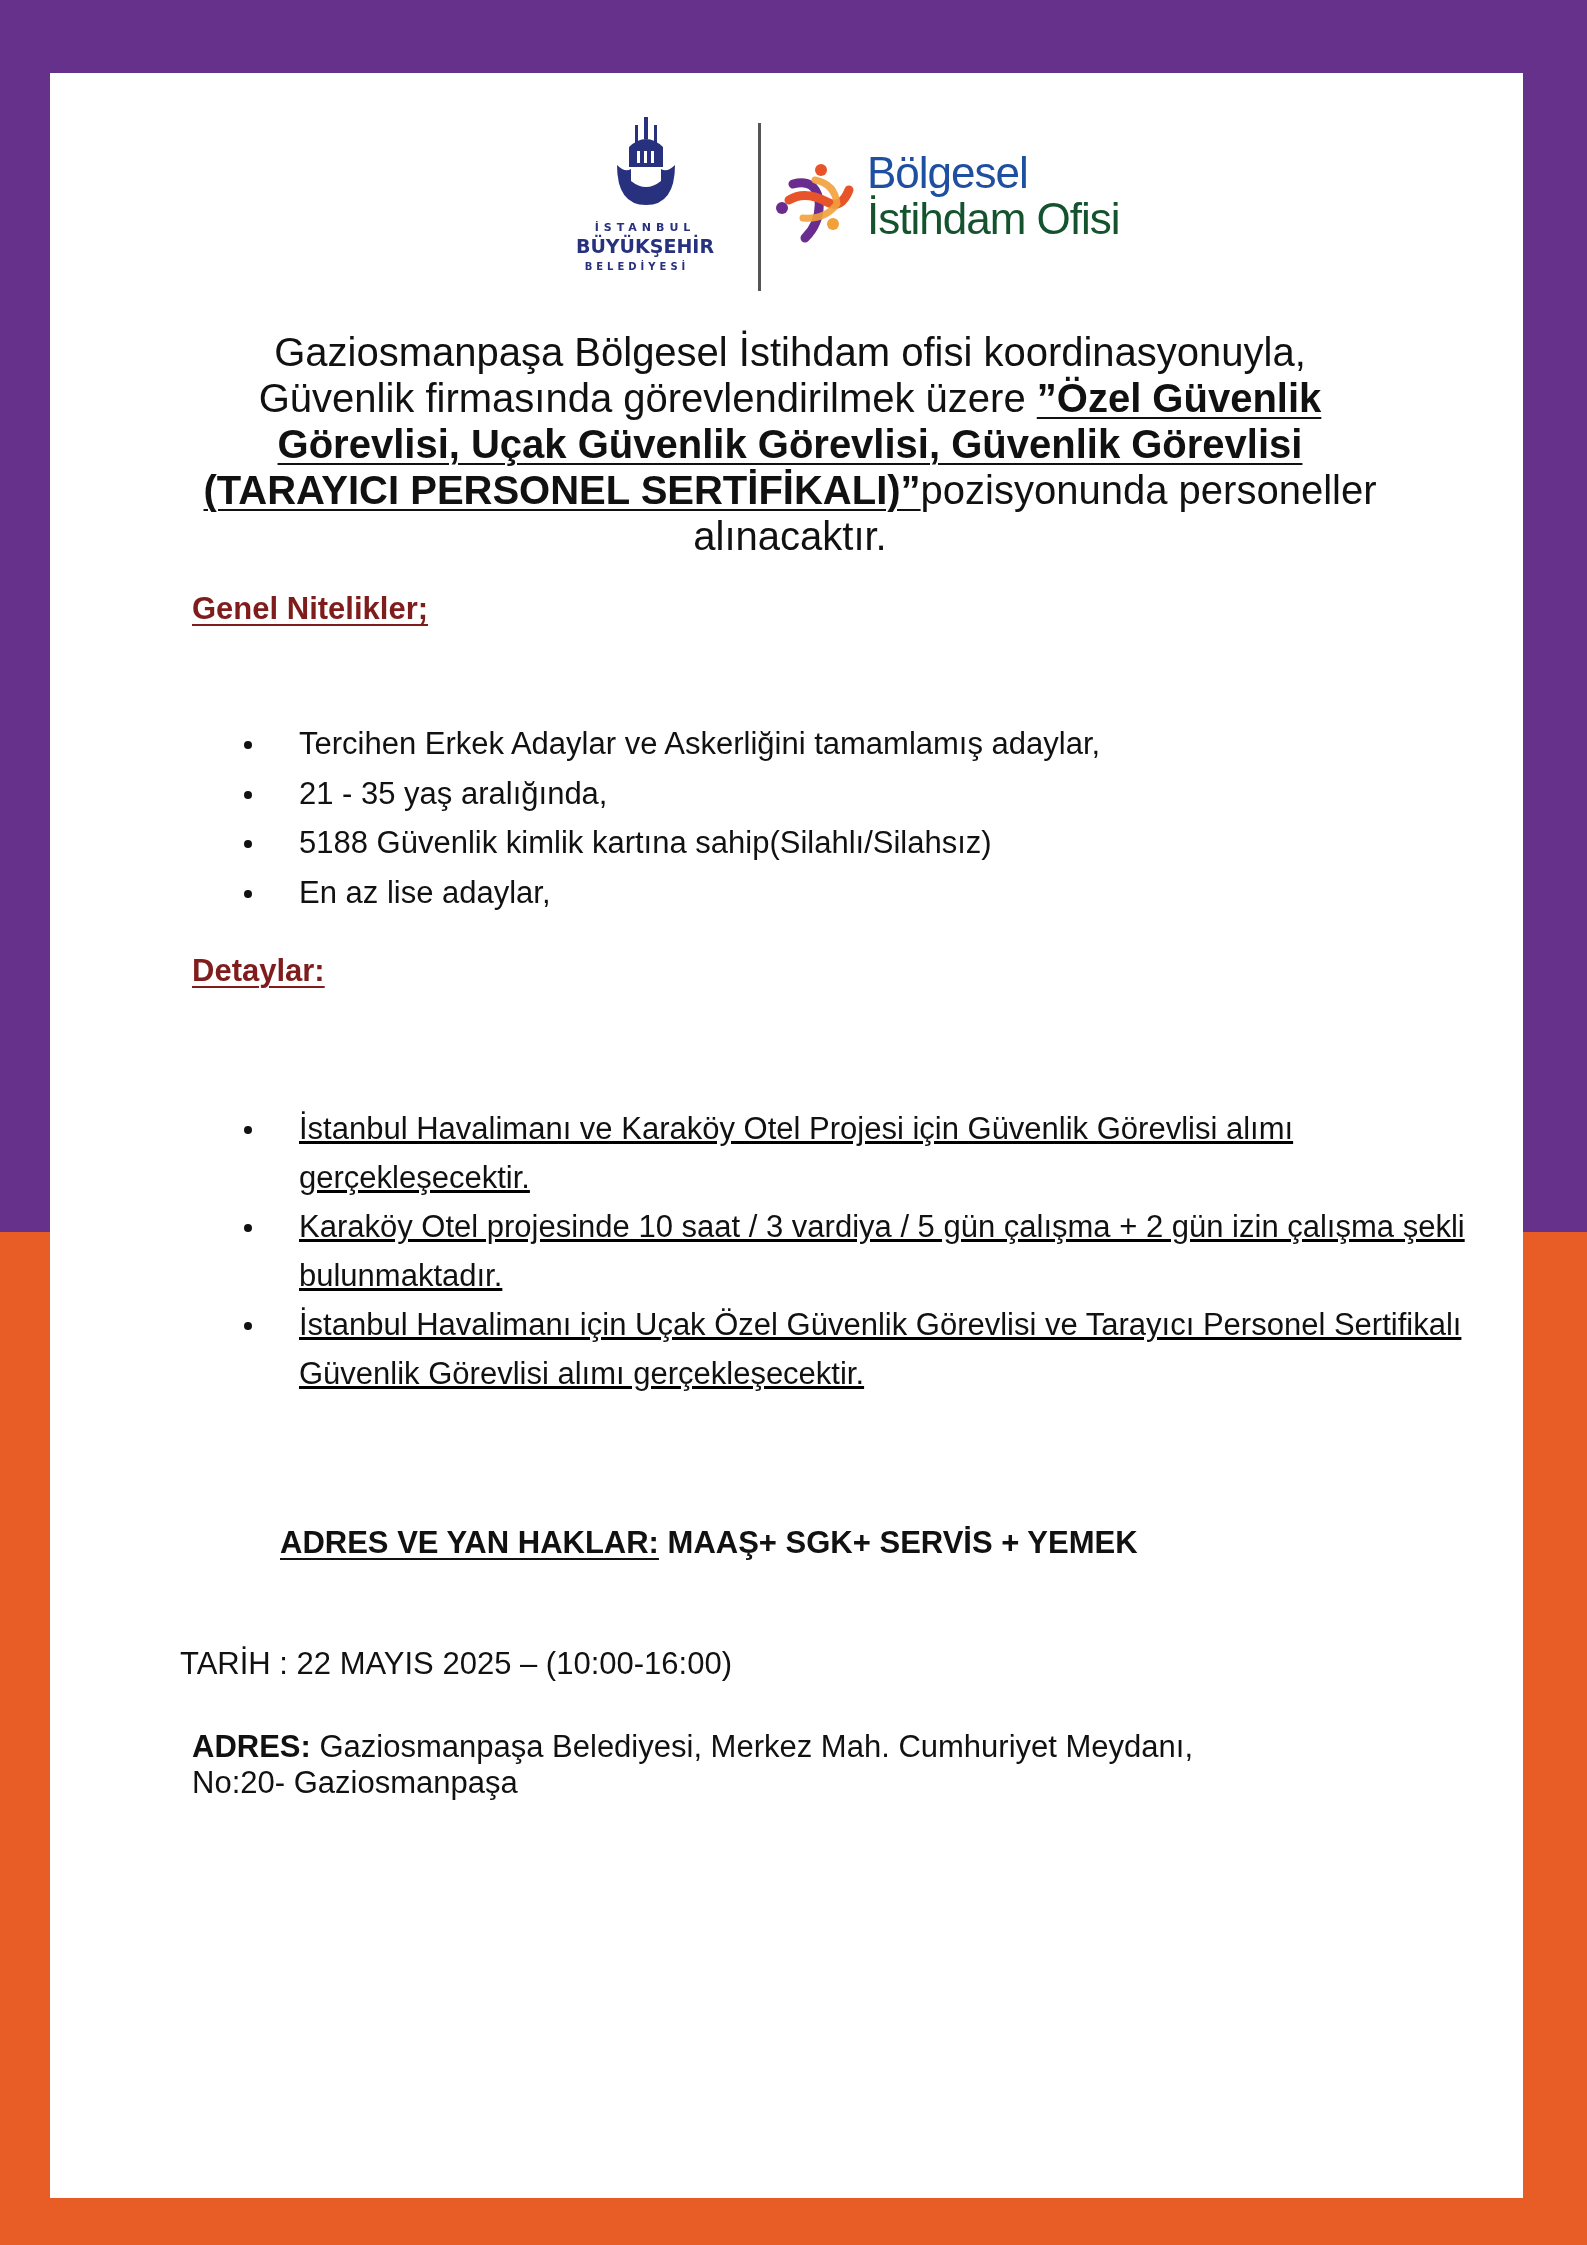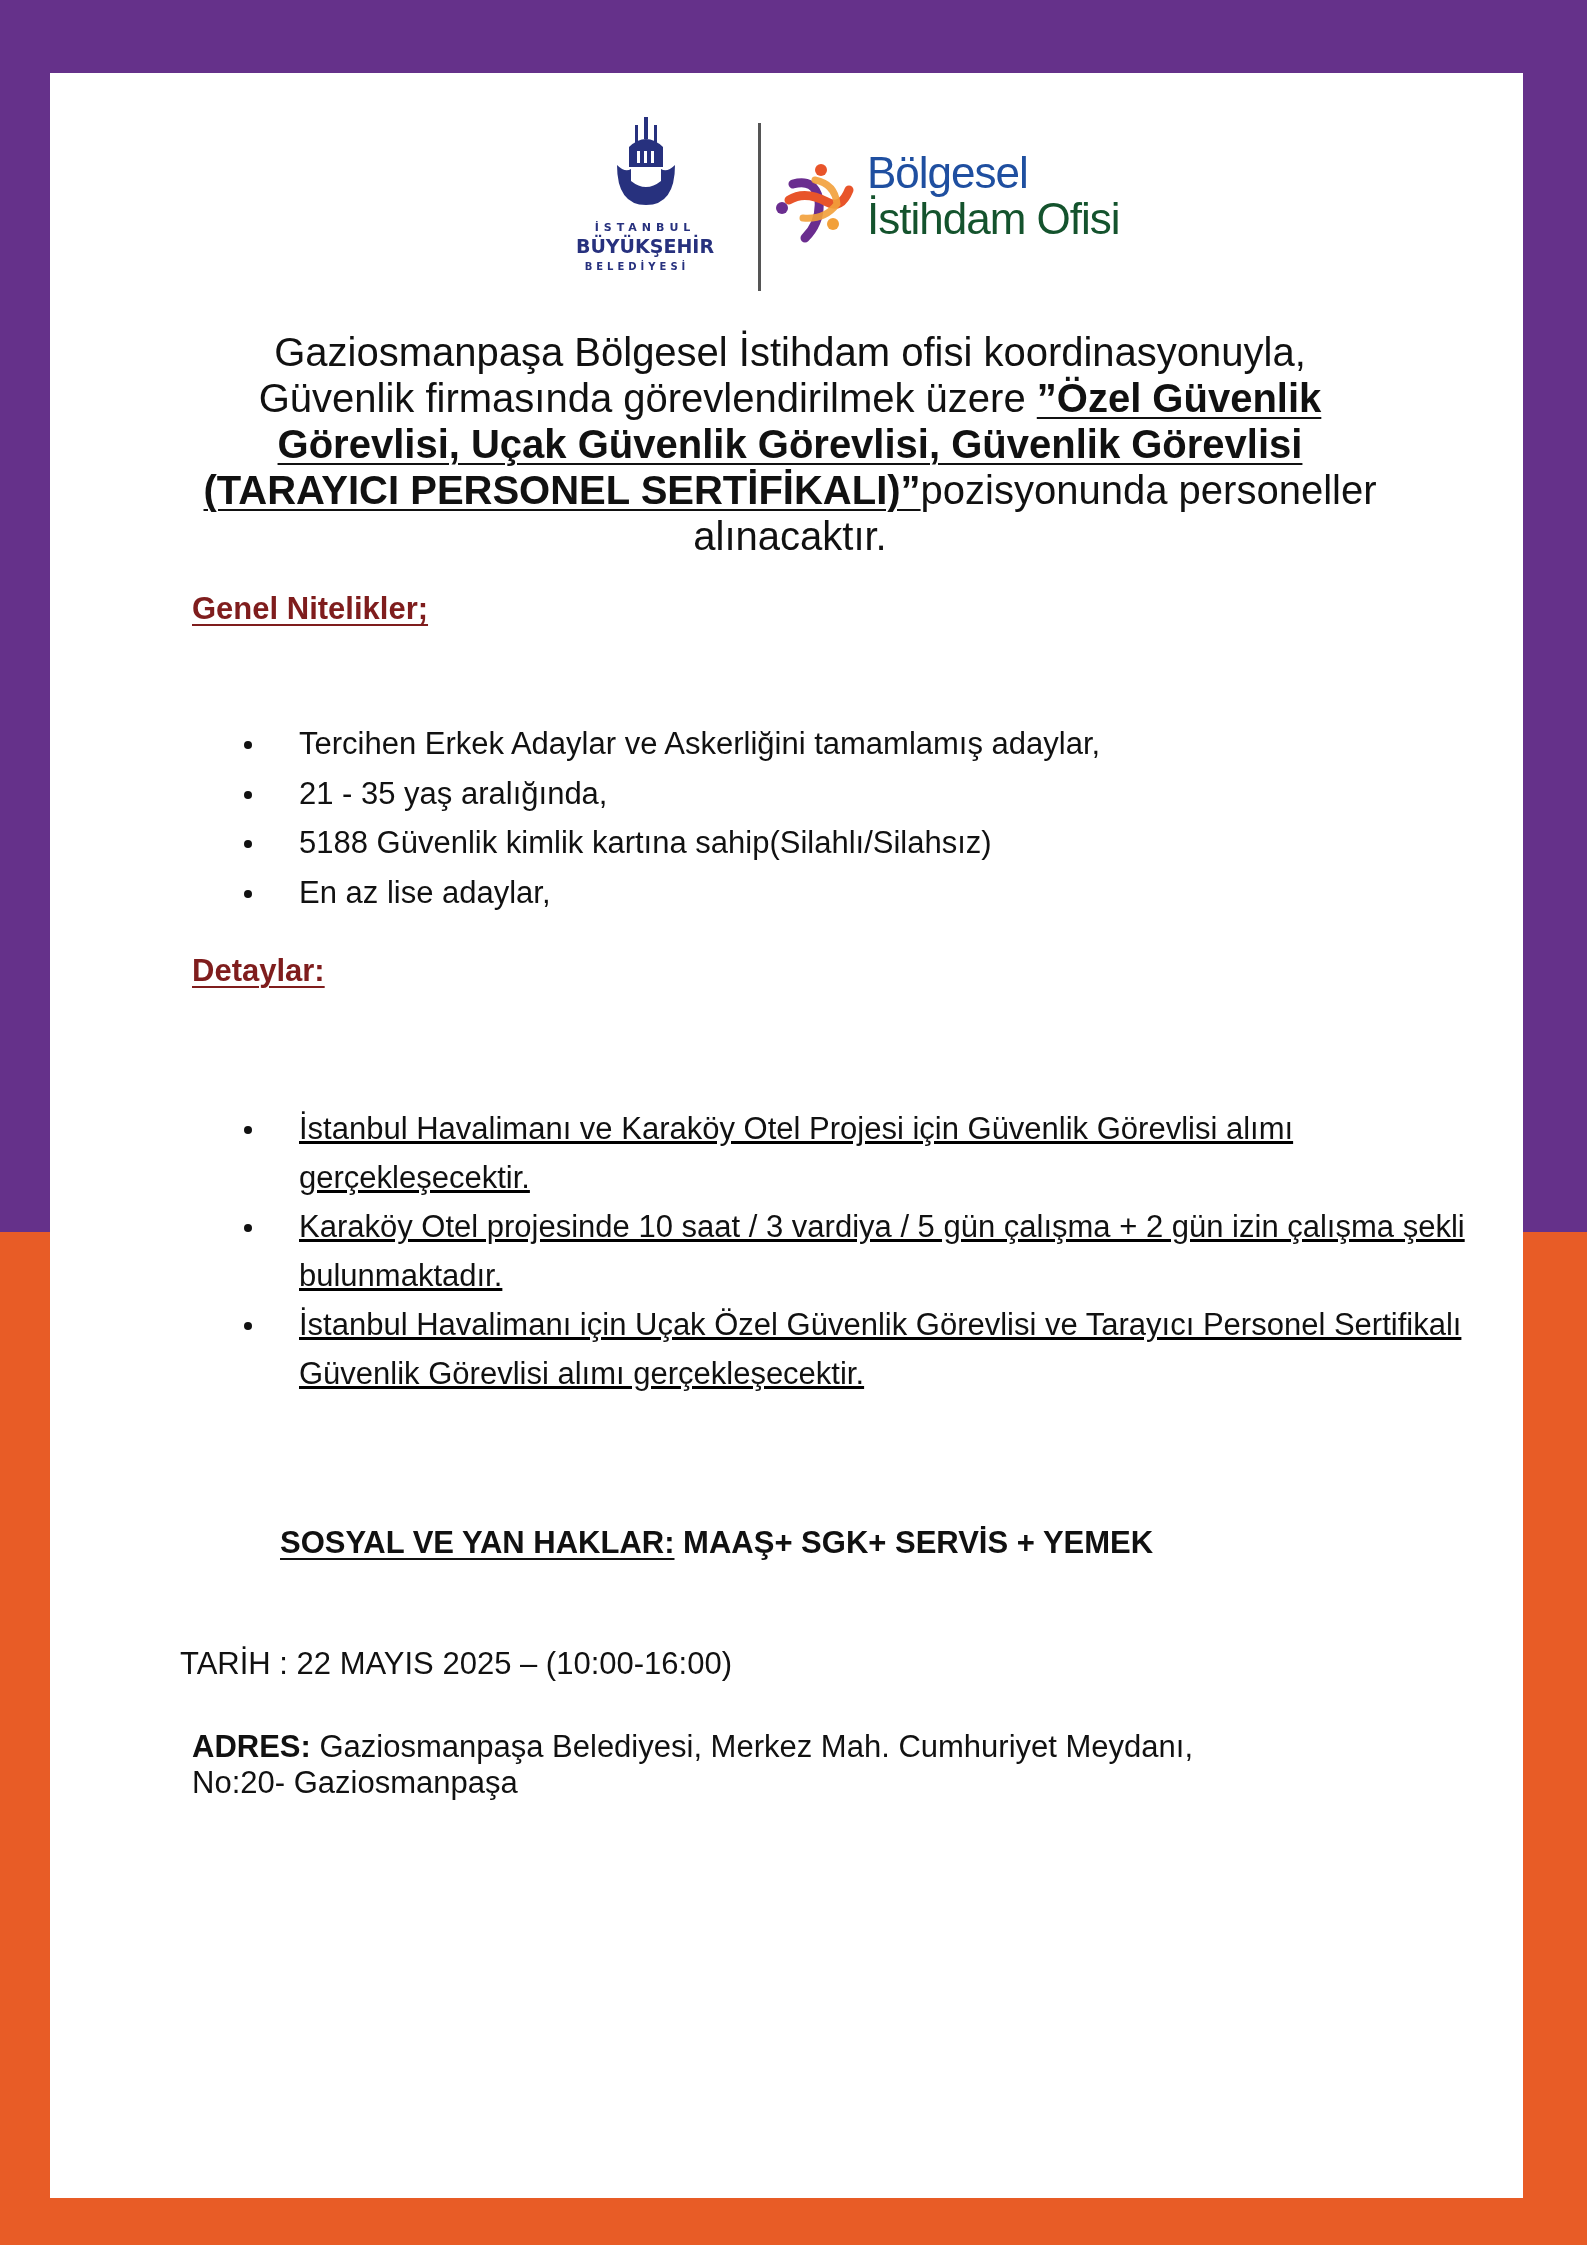--- a/index.html
+++ b/index.html
@@ -114,21 +114,21 @@
   </ul>
 
   <div class="heading h-detay">Detaylar:</div>
   <ul class="bullets ul-detay">
     <li><span class="dot"></span><span>İstanbul Havalimanı ve Karaköy Otel Projesi için Güvenlik Görevlisi alımı gerçekleşecektir.</span></li>
     <li><span class="dot"></span><span>Karaköy Otel projesinde 10 saat / 3 vardiya / 5 gün çalışma + 2 gün izin çalışma şekli bulunmaktadır.</span></li>
     <li><span class="dot"></span><span>İstanbul Havalimanı için Uçak Özel Güvenlik Görevlisi ve Tarayıcı Personel Sertifikalı Güvenlik Görevlisi alımı gerçekleşecektir.</span></li>
   </ul>
 
   <div class="sosyal">
-    <span class="lbl">SOSYAL VE YAN HAKLAR:</span><span> MAAŞ+ SGK+ SERVİS + YEMEK</span>
+    <span class="lbl">ADRES VE YAN HAKLAR:</span><span> MAAŞ+ SGK+ SERVİS + YEMEK</span>
   </div>
 
   <div class="tarih">TARİH : 22 MAYIS 2025 – (10:00-16:00)</div>
 
   <div class="adres">
     <b>ADRES:</b><span> Gaziosmanpaşa Belediyesi, Merkez Mah. Cumhuriyet Meydanı, No:20- Gaziosmanpaşa</span>
   </div>
 
 </div>
 

